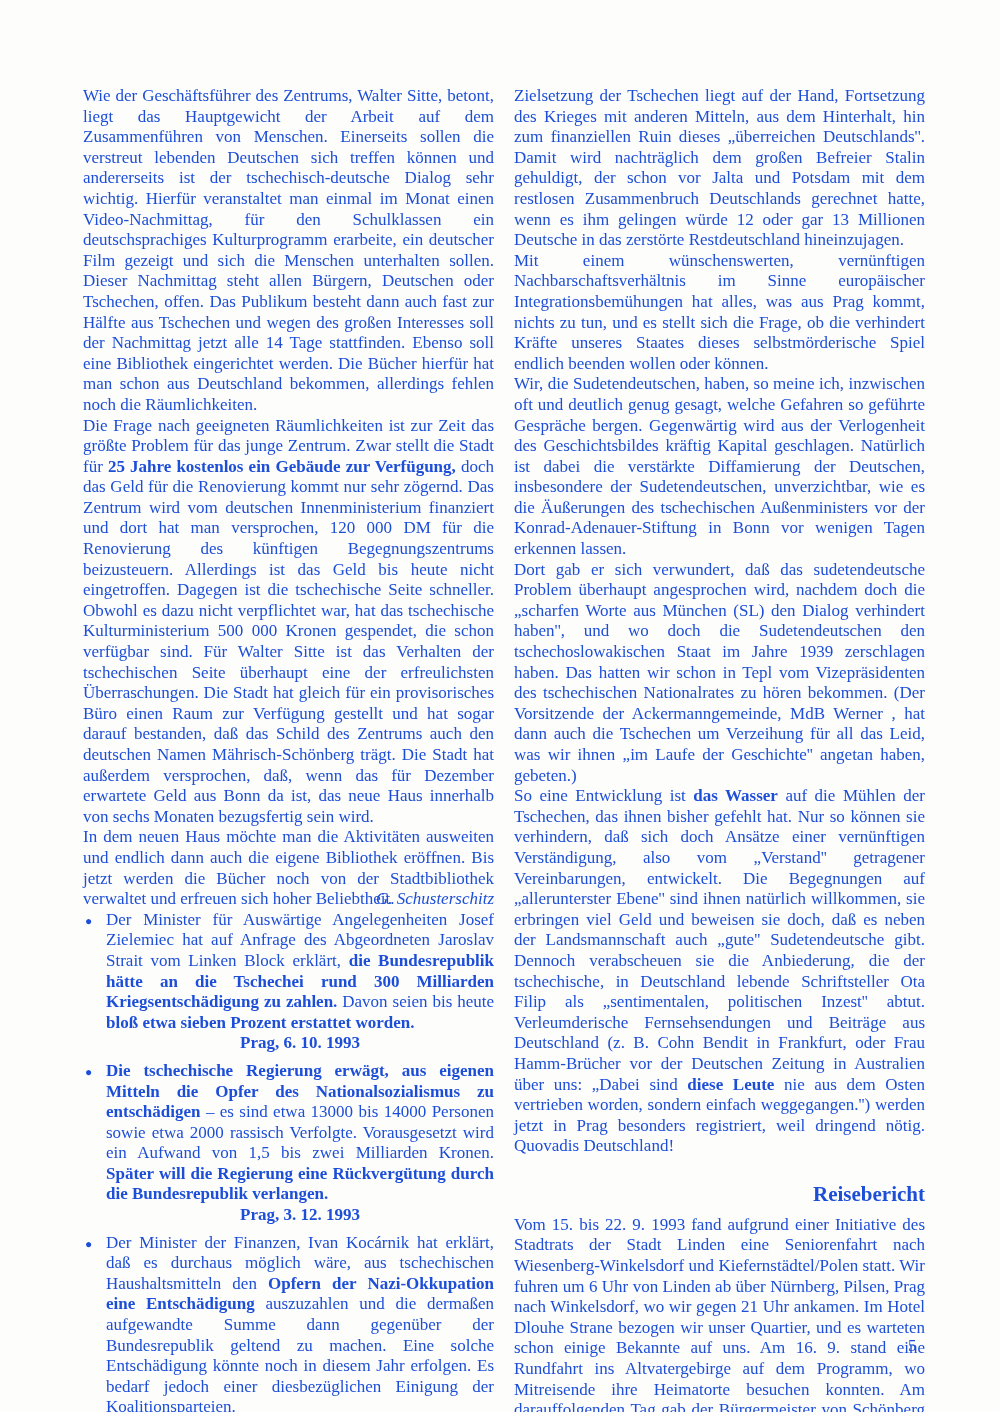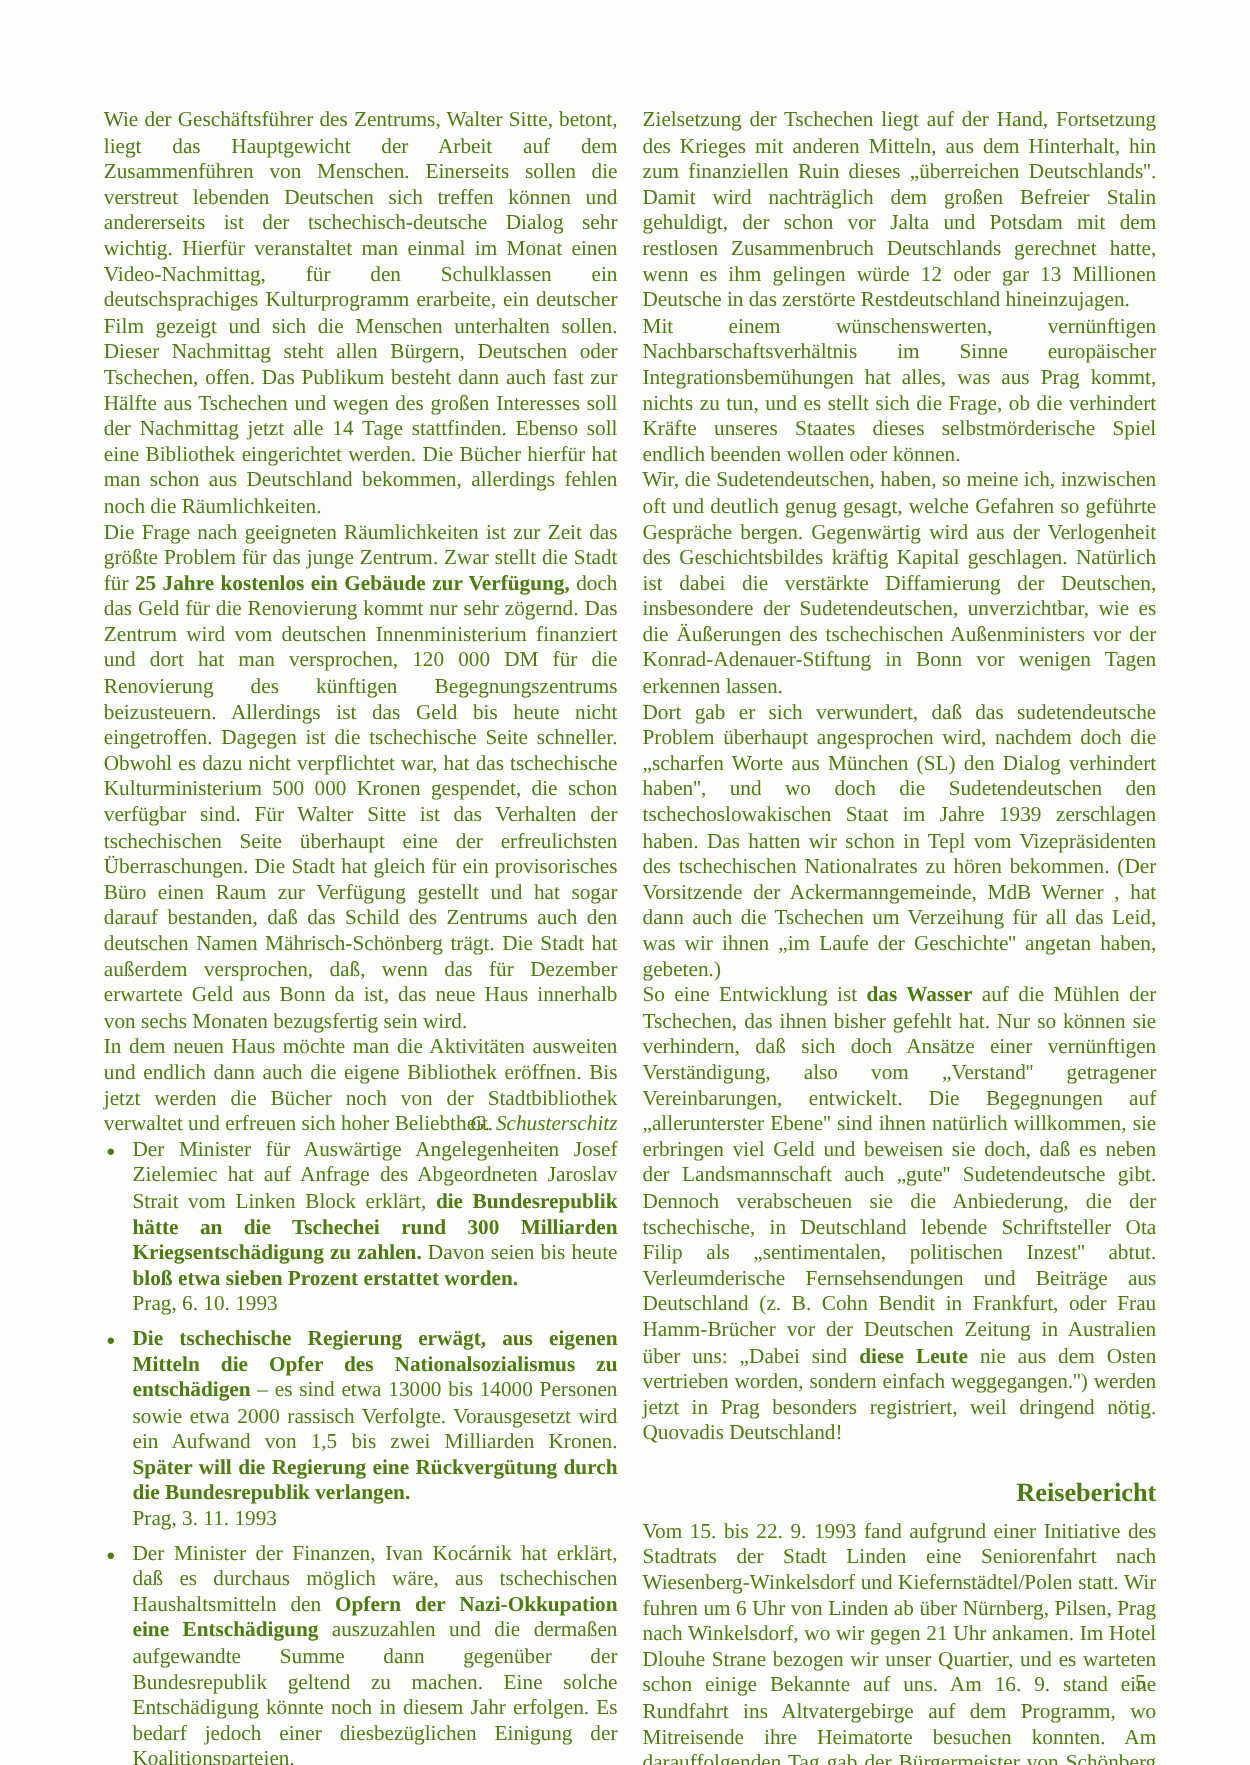--- a/index.html
+++ b/index.html
@@ -5,21 +5,21 @@
   html,body{margin:0;padding:0;}
   body{
     width:1000px;height:1412px;
     background:#e9e9e7;
     font-family:"Liberation Serif","DejaVu Serif",serif;
   }
   .page{
     position:relative;
     width:1000px;height:1412px;
     background:#fdfdfb;
-    color:#4d7c0f;
+    color:#1d4ed8;
     overflow:hidden;
   }
   .col{
     position:absolute;
     top:86px;
     width:411px;
     font-size:17px;
     line-height:20.6px;
     text-align:justify;
     hyphens:auto;
@@ -45,21 +45,21 @@
   .news-item{
     position:relative;
     padding-left:23px;
     margin-bottom:7px;
   }
   .news-item .bullet{
     position:absolute;
     left:2px;top:1px;
     font-size:12px;
   }
-  .dateline{text-align:left;}
+  .dateline{text-align:center;font-weight:bold;}
   .report-heading{
     text-align:right;
     font-weight:bold;
     font-size:21px;
     margin-top:24px;
     margin-bottom:8px;
     line-height:26px;
   }
   .page-number{
     position:absolute;
@@ -82,21 +82,21 @@
 
     <div class="news-item">
       <span class="bullet">●</span>
       <p class="body-text"><span>Der Minister für Auswärtige Angelegenheiten Josef Zielemiec hat auf Anfrage des Abgeordneten Jaroslav Strait vom Linken Block erklärt, </span><span class="bold">die Bundesrepublik hätte an die Tschechei rund 300 Milliarden Kriegsentschädigung zu zahlen.</span><span> Davon seien bis heute </span><span class="bold">bloß etwa sieben Prozent erstattet worden.</span></p>
       <div class="dateline">Prag, 6. 10. 1993</div>
     </div>
 
     <div class="news-item">
       <span class="bullet">●</span>
       <p class="body-text"><span class="bold">Die tschechische Regierung erwägt, aus eigenen Mitteln die Opfer des Nationalsozialismus zu entschädigen</span><span> – es sind etwa 13000 bis 14000 Personen sowie etwa 2000 rassisch Verfolgte. Vorausgesetzt wird ein Aufwand von 1,5 bis zwei Milliarden Kronen. </span><span class="bold">Später will die Regierung eine Rückvergütung durch die Bundesrepublik verlangen.</span></p>
-      <div class="dateline">Prag, 3. 11. 1993</div>
+      <div class="dateline">Prag, 3. 12. 1993</div>
     </div>
 
     <div class="news-item">
       <span class="bullet">●</span>
       <p class="body-text"><span>Der Minister der Finanzen, Ivan Kocárnik hat erklärt, daß es durchaus möglich wäre, aus tschechischen Haushaltsmitteln den </span><span class="bold">Opfern der Nazi-Okkupation eine Entschädigung</span><span> auszuzahlen und die dermaßen aufgewandte Summe dann gegenüber der Bundesrepublik geltend zu machen. Eine solche Entschädigung könnte noch in diesem Jahr erfolgen. Es bedarf jedoch einer diesbezüglichen Einigung der Koalitionsparteien.</span></p>
 
     </div>
 
   </div>
 

